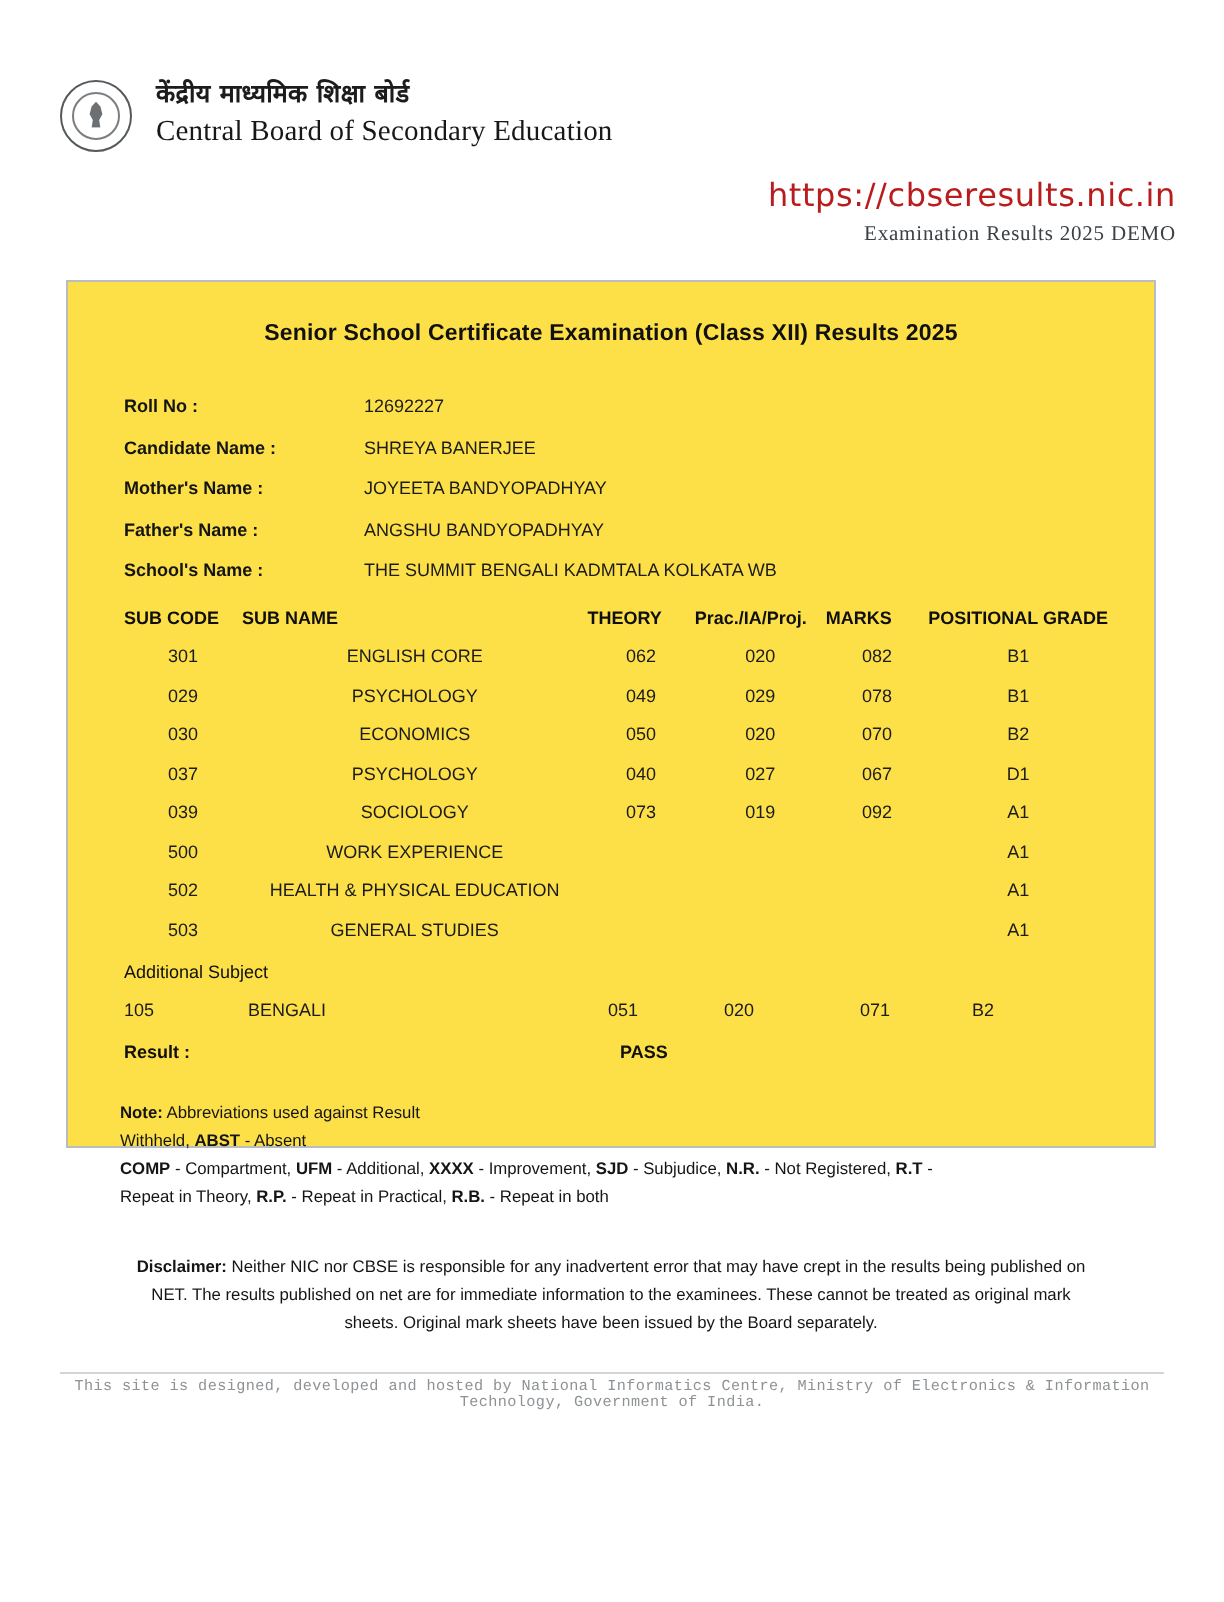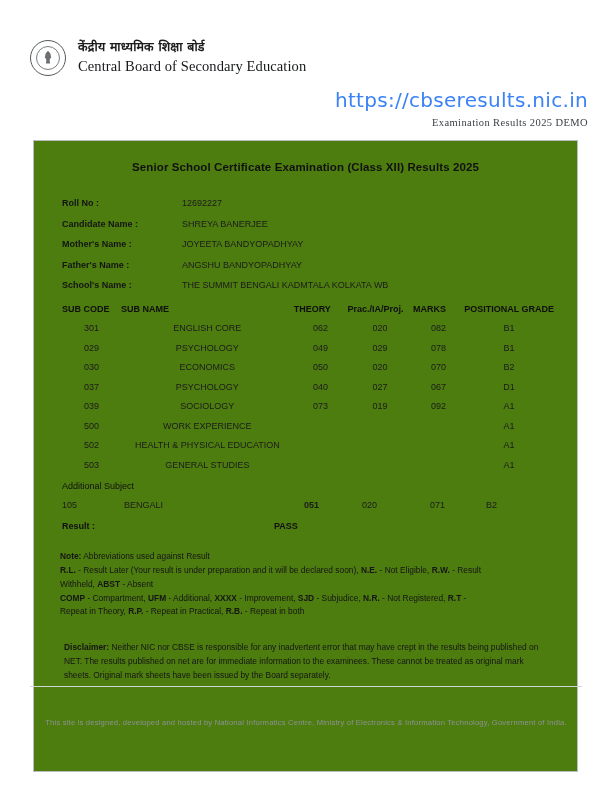--- a/index.html
+++ b/index.html
@@ -82,41 +82,41 @@
   }
 
   .url-block {
     position: absolute;
     right: 24px;
     top: 88px;
     text-align: right;
   }
   .url-text {
     font-family: "DejaVu Sans", sans-serif;
-    font-size: 20px;
-    color: #3b82f6;
+    font-size: 16px;
+    color: #b91c1c;
     letter-spacing: 0.3px;
   }
   .exam-line {
     margin-top: 5px;
     font-family: "Liberation Serif", serif;
     font-size: 10.5px;
     color: #3c4145;
     letter-spacing: 0.4px;
   }
 
   
   .card {
     position: absolute;
     left: 33px;
     top: 140px;
     width: 545px;
-    height: 632px;
+    height: 434px;
     border: 1px solid #b9bdc0;
-    background: #4d7c0f;
+    background: #fde047;
     box-sizing: border-box;
   }
   .card-title {
     text-align: center;
     font-size: 11.5px;
     font-weight: 700;
     color: #111;
     margin-top: 20px;
     letter-spacing: 0.1px;
   }
@@ -157,21 +157,21 @@
   }
   .marks td {
     text-align: center;
     padding: 0 0 9.5px 0;
     color: #1b1b1b;
     font-size: 9px;
     white-space: nowrap;
   }
   .col-code   { width: 62px; }
   .col-name   { width: 180px; }
-  .col-theory { width: 58px; font-weight: bold; }
+  .col-theory { width: 58px; }
   .col-prac   { width: 68px; }
   .col-marks  { width: 56px; }
   .col-grade  { width: auto; }
 
   .subhead {
     margin: 2px 0 0 28px;
     font-size: 9px;
     font-weight: 400;
     color: #101010;
   }
@@ -184,20 +184,21 @@
   .addl-table td {
     padding: 0 0 11px 0;
     color: #1b1b1b;
     font-size: 9px;
     white-space: nowrap;
   }
   .result-row {
     margin: 0 0 0 28px;
     display: flex;
     font-size: 9px;
+    gap: 36px;
   }
   .result-label {
     width: 120px;
     font-weight: 700;
     color: #101010;
   }
   .result-value {
     margin-left: 92px;
     font-weight: 700;
     color: #101010;
@@ -207,40 +208,41 @@
   .note {
     margin: 19px 26px 0 26px;
     font-size: 8.4px;
     line-height: 1.65;
     color: #151515;
   }
   .note b { font-weight: 700; }
 
   .disclaimer {
     margin: 22px 30px 0 30px;
+    text-align: center;
     font-size: 8.4px;
     line-height: 1.65;
     color: #151515;
   }
 
   
   .footer-rule {
     position: absolute;
     left: 30px;
     top: 686px;
     width: 552px;
     border-top: 1px solid #d3d6d8;
   }
   .footer-text {
     position: absolute;
     left: 30px;
-    top: 718px;
+    top: 690px;
     width: 552px;
     text-align: center;
-    font-family: Liberation Sans, sans-serif;
+    font-family: Liberation Mono, monospace;
     font-size: 7.6px;
     color: #8e9295;
     letter-spacing: 0.2px;
   }
 </style>
 </head>
 <body>
 
 <div class="page">
 
@@ -381,23 +383,20 @@
     <div class="result-row">
       <div class="result-label">Result :</div>
       <div class="result-value">PASS</div>
     </div>
 
     <div class="note">
       <div>
         <b>Note:</b><span> Abbreviations used against Result</span>
       </div>
       <div>
-        <b>R.L.</b><span> - Result Later (Your result is under preparation and it will be declared soon), </span><b>N.E.</b><span> - Not Eligible, </span><b>R.W.</b><span> - Result</span>
-      </div>
-      <div>
         <span>Withheld, </span><b>ABST</b><span> - Absent</span>
       </div>
       <div>
         <b>COMP</b><span> - Compartment, </span><b>UFM</b><span> - Additional, </span><b>XXXX</b><span> - Improvement, </span><b>SJD</b><span> - Subjudice, </span><b>N.R.</b><span> - Not Registered, </span><b>R.T</b><span> -</span>
       </div>
       <div>
         <span>Repeat in Theory, </span><b>R.P.</b><span> - Repeat in Practical, </span><b>R.B.</b><span> - Repeat in both</span>
       </div>
     </div>
 

